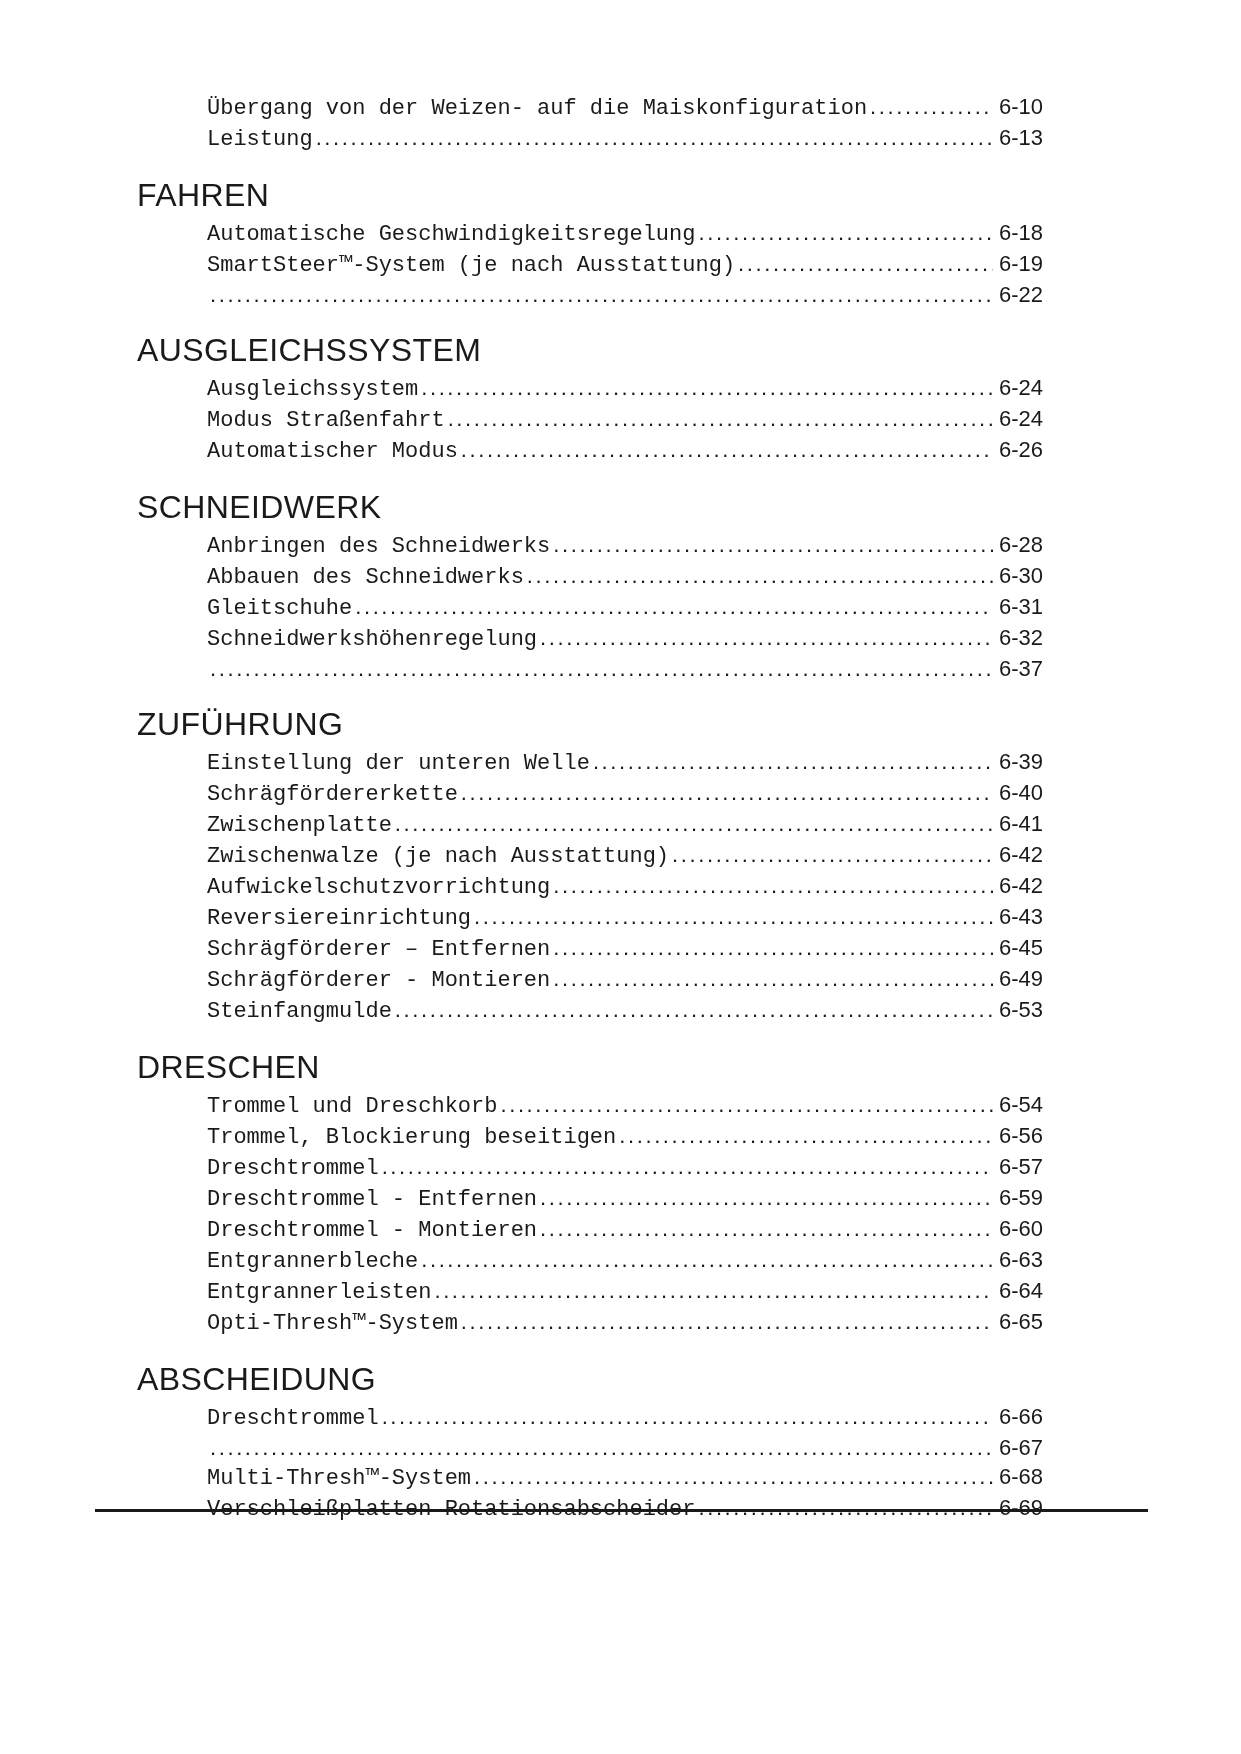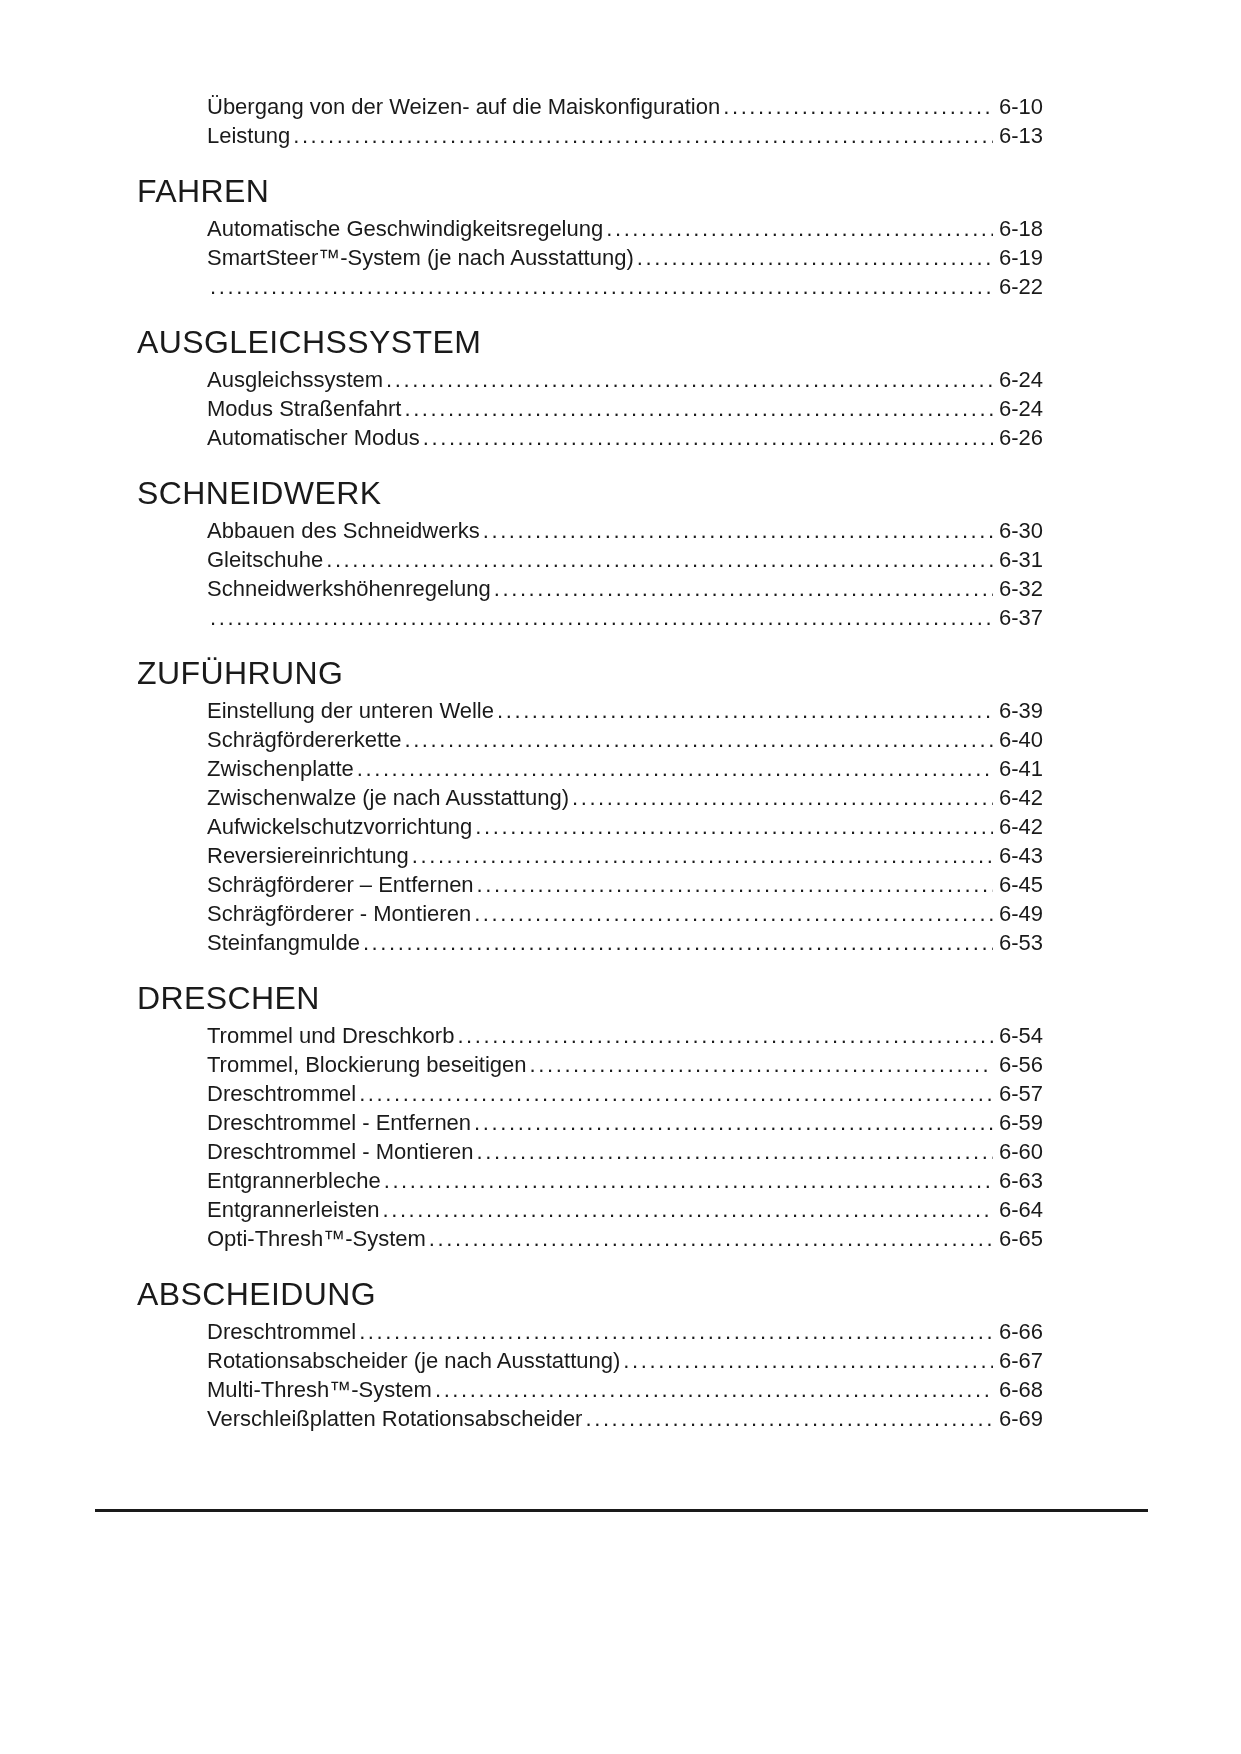--- a/index.html
+++ b/index.html
@@ -34,20 +34,21 @@
   }
   .entry {
     display: flex;
     align-items: baseline;
     line-height: 29px;
     font-size: 22px;
     white-space: nowrap;
   }
   .entry .label {
     flex: 0 0 auto;
+    font-family: Liberation Mono, monospace;
   }
   .entry .dots {
     flex: 1 1 auto;
     overflow: hidden;
     margin: 0 6px 0 3px;
   }
   .entry .dots::after {
     content: "........................................................................................................................................................................................................";
     letter-spacing: 2.6px;
   }
@@ -119,20 +120,25 @@
             <span class="label">Automatischer Modus</span>
             <span class="dots"></span>
             <span class="pagenum">6-26</span>
           </div>
         </div>
       </section>
       <section class="section">
         <h2 class="section-title">SCHNEIDWERK</h2>
         <div class="entries">
           <div class="entry">
+            <span class="label">Anbringen des Schneidwerks</span>
+            <span class="dots"></span>
+            <span class="pagenum">6-28</span>
+          </div>
+          <div class="entry">
             <span class="label">Abbauen des Schneidwerks</span>
             <span class="dots"></span>
             <span class="pagenum">6-30</span>
           </div>
           <div class="entry">
             <span class="label">Gleitschuhe</span>
             <span class="dots"></span>
             <span class="pagenum">6-31</span>
           </div>
           <div class="entry">
@@ -243,21 +249,20 @@
       </section>
       <section class="section">
         <h2 class="section-title">ABSCHEIDUNG</h2>
         <div class="entries">
           <div class="entry">
             <span class="label">Dreschtrommel</span>
             <span class="dots"></span>
             <span class="pagenum">6-66</span>
           </div>
           <div class="entry">
-            <span class="label">Rotationsabscheider (je nach Ausstattung)</span>
             <span class="dots"></span>
             <span class="pagenum">6-67</span>
           </div>
           <div class="entry">
             <span class="label">Multi-Thresh™-System</span>
             <span class="dots"></span>
             <span class="pagenum">6-68</span>
           </div>
           <div class="entry">
             <span class="label">Verschleißplatten Rotationsabscheider</span>

